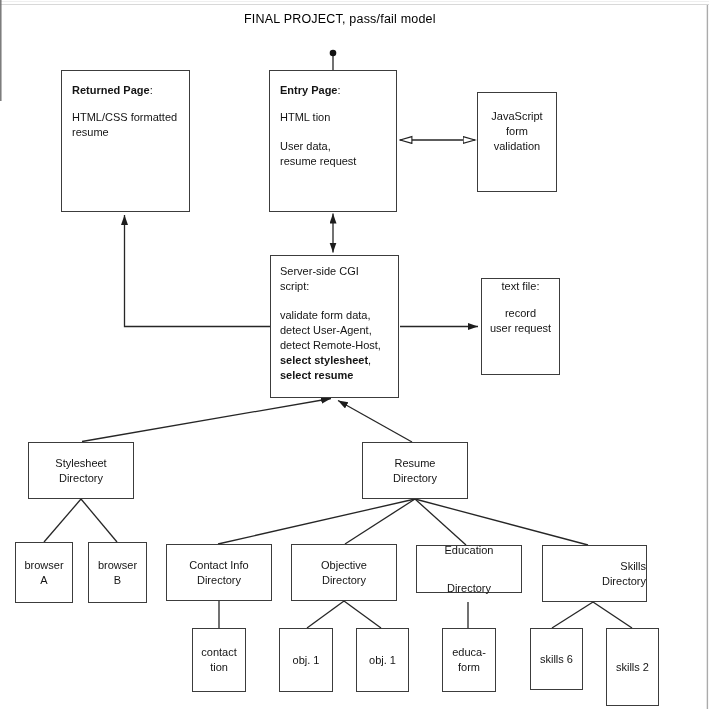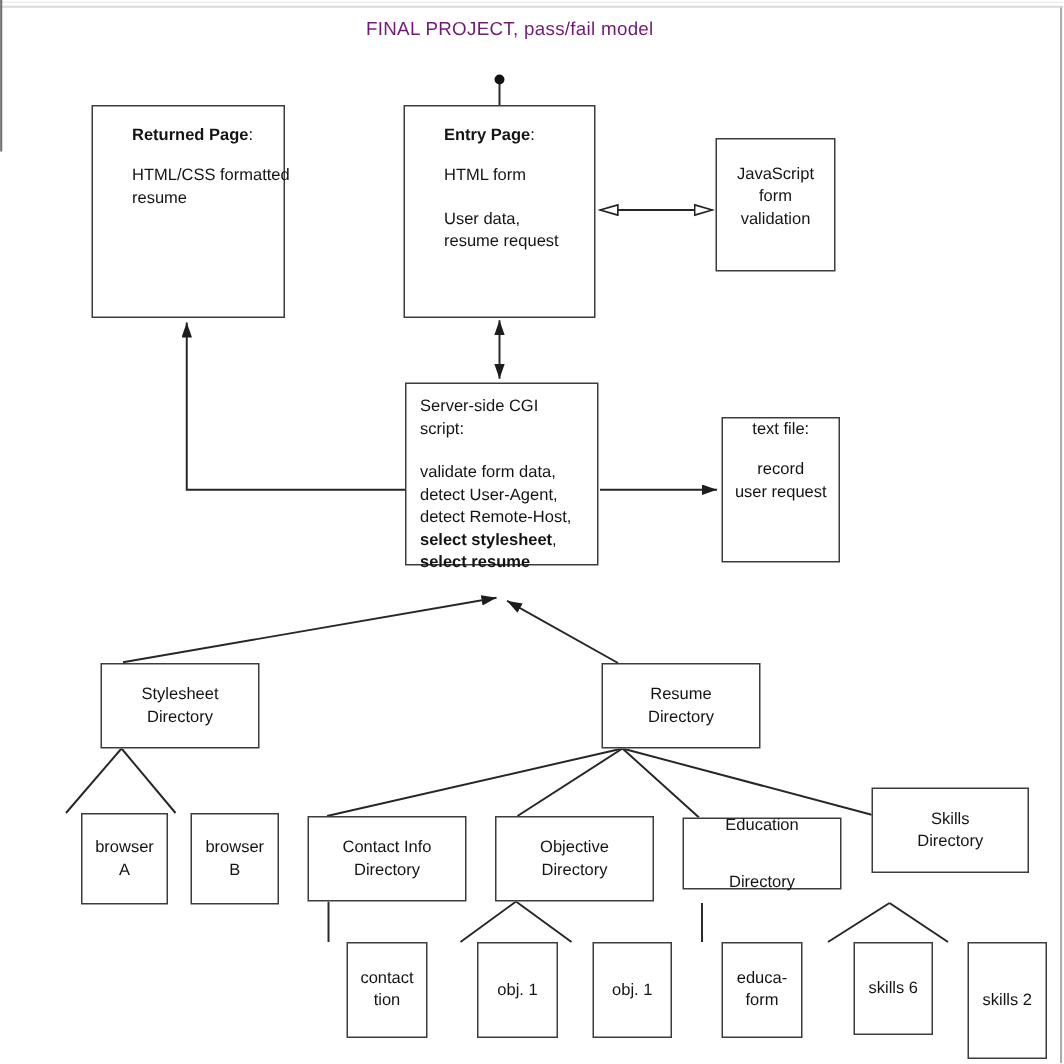--- a/index.html
+++ b/index.html
@@ -2,30 +2,30 @@
 <html><head>
 <meta charset="utf-8">
 <style>
   html,body{margin:0;padding:0;background:#ffffff;}
   .canvas{
     position:relative;width:709px;height:709px;background:#ffffff;
     font-family:"Liberation Sans", sans-serif;color:#141414;overflow:hidden;
   }
   .wires{position:absolute;left:0;top:0;width:709px;height:709px;}
   .title{
-    position:absolute;left:244px;top:12px;font-size:12.5px;color:#701a75;
+    position:absolute;left:244px;top:12px;font-size:12.5px;color:#000000;
     letter-spacing:0.2px;white-space:nowrap;
   }
   .box{
     position:absolute;box-sizing:border-box;background:#ffffff;
     border:1.5px solid #3c3c3c;font-size:11px;line-height:15px;color:#141414;
   }
-  .pad{padding:12px 8px 0 26px;text-align:left;}
+  .pad{padding:12px 8px 0 10px;text-align:left;}
   .cgi-pad{padding:8px 6px 0 9px;}
-  .ctr{display:flex;flex-direction:column;align-items:center;justify-content:center;text-align:center;margin-left:39px;}
+  .ctr{display:flex;flex-direction:column;align-items:center;justify-content:center;text-align:center;}
   .ctr-top{text-align:center;}
   .b{font-weight:bold;}
   .sp12{height:12px;}
   .sp14{height:14px;}
   .line{white-space:nowrap;}
 </style>
 </head>
 <body>
 
 <div class="canvas">
@@ -82,33 +82,33 @@
   <div class="box pad" style="left:61px;top:70px;width:129px;height:142px;">
     <div class="line"><span class="b">Returned Page</span><span>:</span></div>
     <div class="sp12"></div>
     <div class="line">HTML/CSS formatted</div>
     <div class="line">resume</div>
   </div>
 
   <div class="box pad" style="left:269px;top:70px;width:128px;height:142px;">
     <div class="line"><span class="b">Entry Page</span><span>:</span></div>
     <div class="sp12"></div>
-    <div class="line">HTML form</div>
+    <div class="line">HTML tion</div>
     <div class="sp14"></div>
     <div class="line">User data,</div>
     <div class="line">resume request</div>
   </div>
 
-  <div class="box ctr-top" style="left:477px;top:92px;width:80px;height:89px;padding-top:16px;">
+  <div class="box ctr-top" style="left:477px;top:92px;width:80px;height:100px;padding-top:16px;">
     <div class="line">JavaScript</div>
     <div class="line">form</div>
     <div class="line">validation</div>
   </div>
 
-  <div class="box pad cgi-pad" style="left:270px;top:255px;width:129px;height:122px;">
+  <div class="box pad cgi-pad" style="left:270px;top:255px;width:129px;height:143px;">
     <div class="line">Server-side CGI</div>
     <div class="line">script:</div>
     <div class="sp14"></div>
     <div class="line">validate form data,</div>
     <div class="line">detect User-Agent,</div>
     <div class="line">detect Remote-Host,</div>
     <div class="line"><span class="b">select stylesheet</span><span>,</span></div>
     <div class="line b">select resume</div>
   </div>
 
@@ -143,21 +143,21 @@
     <div class="line">Directory</div>
   </div>
   <div class="box ctr" style="left:291px;top:544px;width:106px;height:57px;">
     <div class="line">Objective</div>
     <div class="line">Directory</div>
   </div>
   <div class="box ctr" style="left:416px;top:545px;width:106px;height:48px;gap:23px;">
     <div class="line">Education</div>
     <div class="line">Directory</div>
   </div>
-  <div class="box ctr" style="left:542px;top:525px;width:105px;height:57px;">
+  <div class="box ctr" style="left:542px;top:545px;width:105px;height:57px;align-items:flex-end;">
     <div class="line">Skills</div>
     <div class="line">Directory</div>
   </div>
 
   <div class="box ctr" style="left:192px;top:628px;width:54px;height:64px;">
     <div class="line">contact</div>
     <div class="line">tion</div>
   </div>
   <div class="box ctr" style="left:279px;top:628px;width:54px;height:64px;">
     <div class="line">obj. 1</div>

